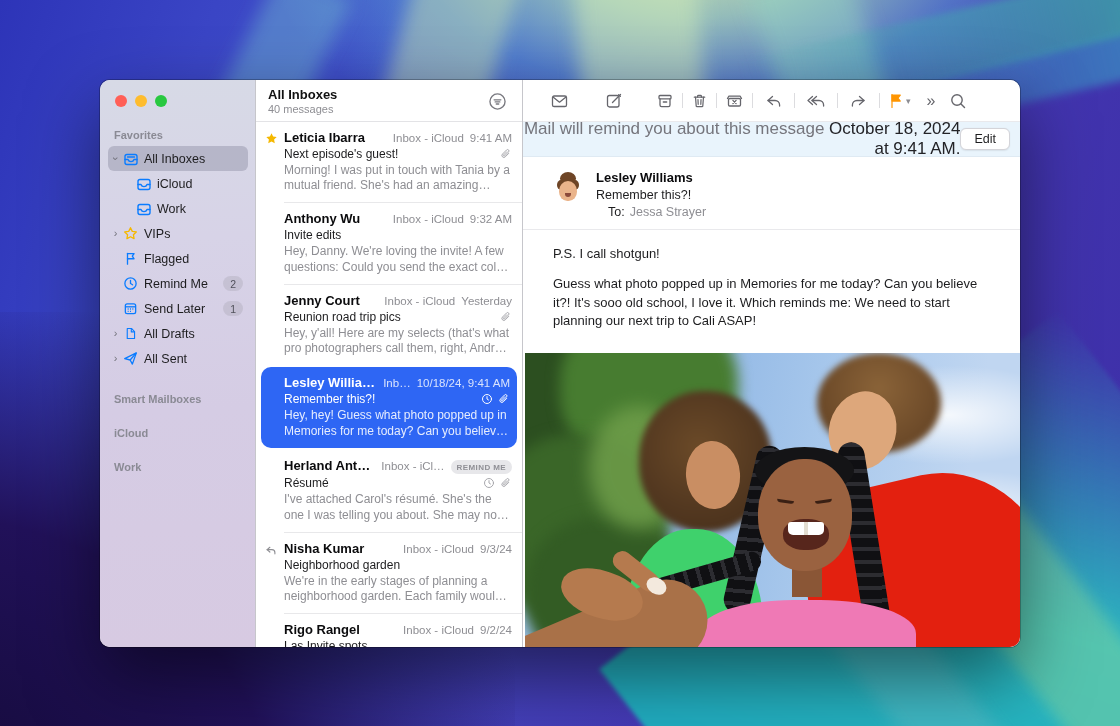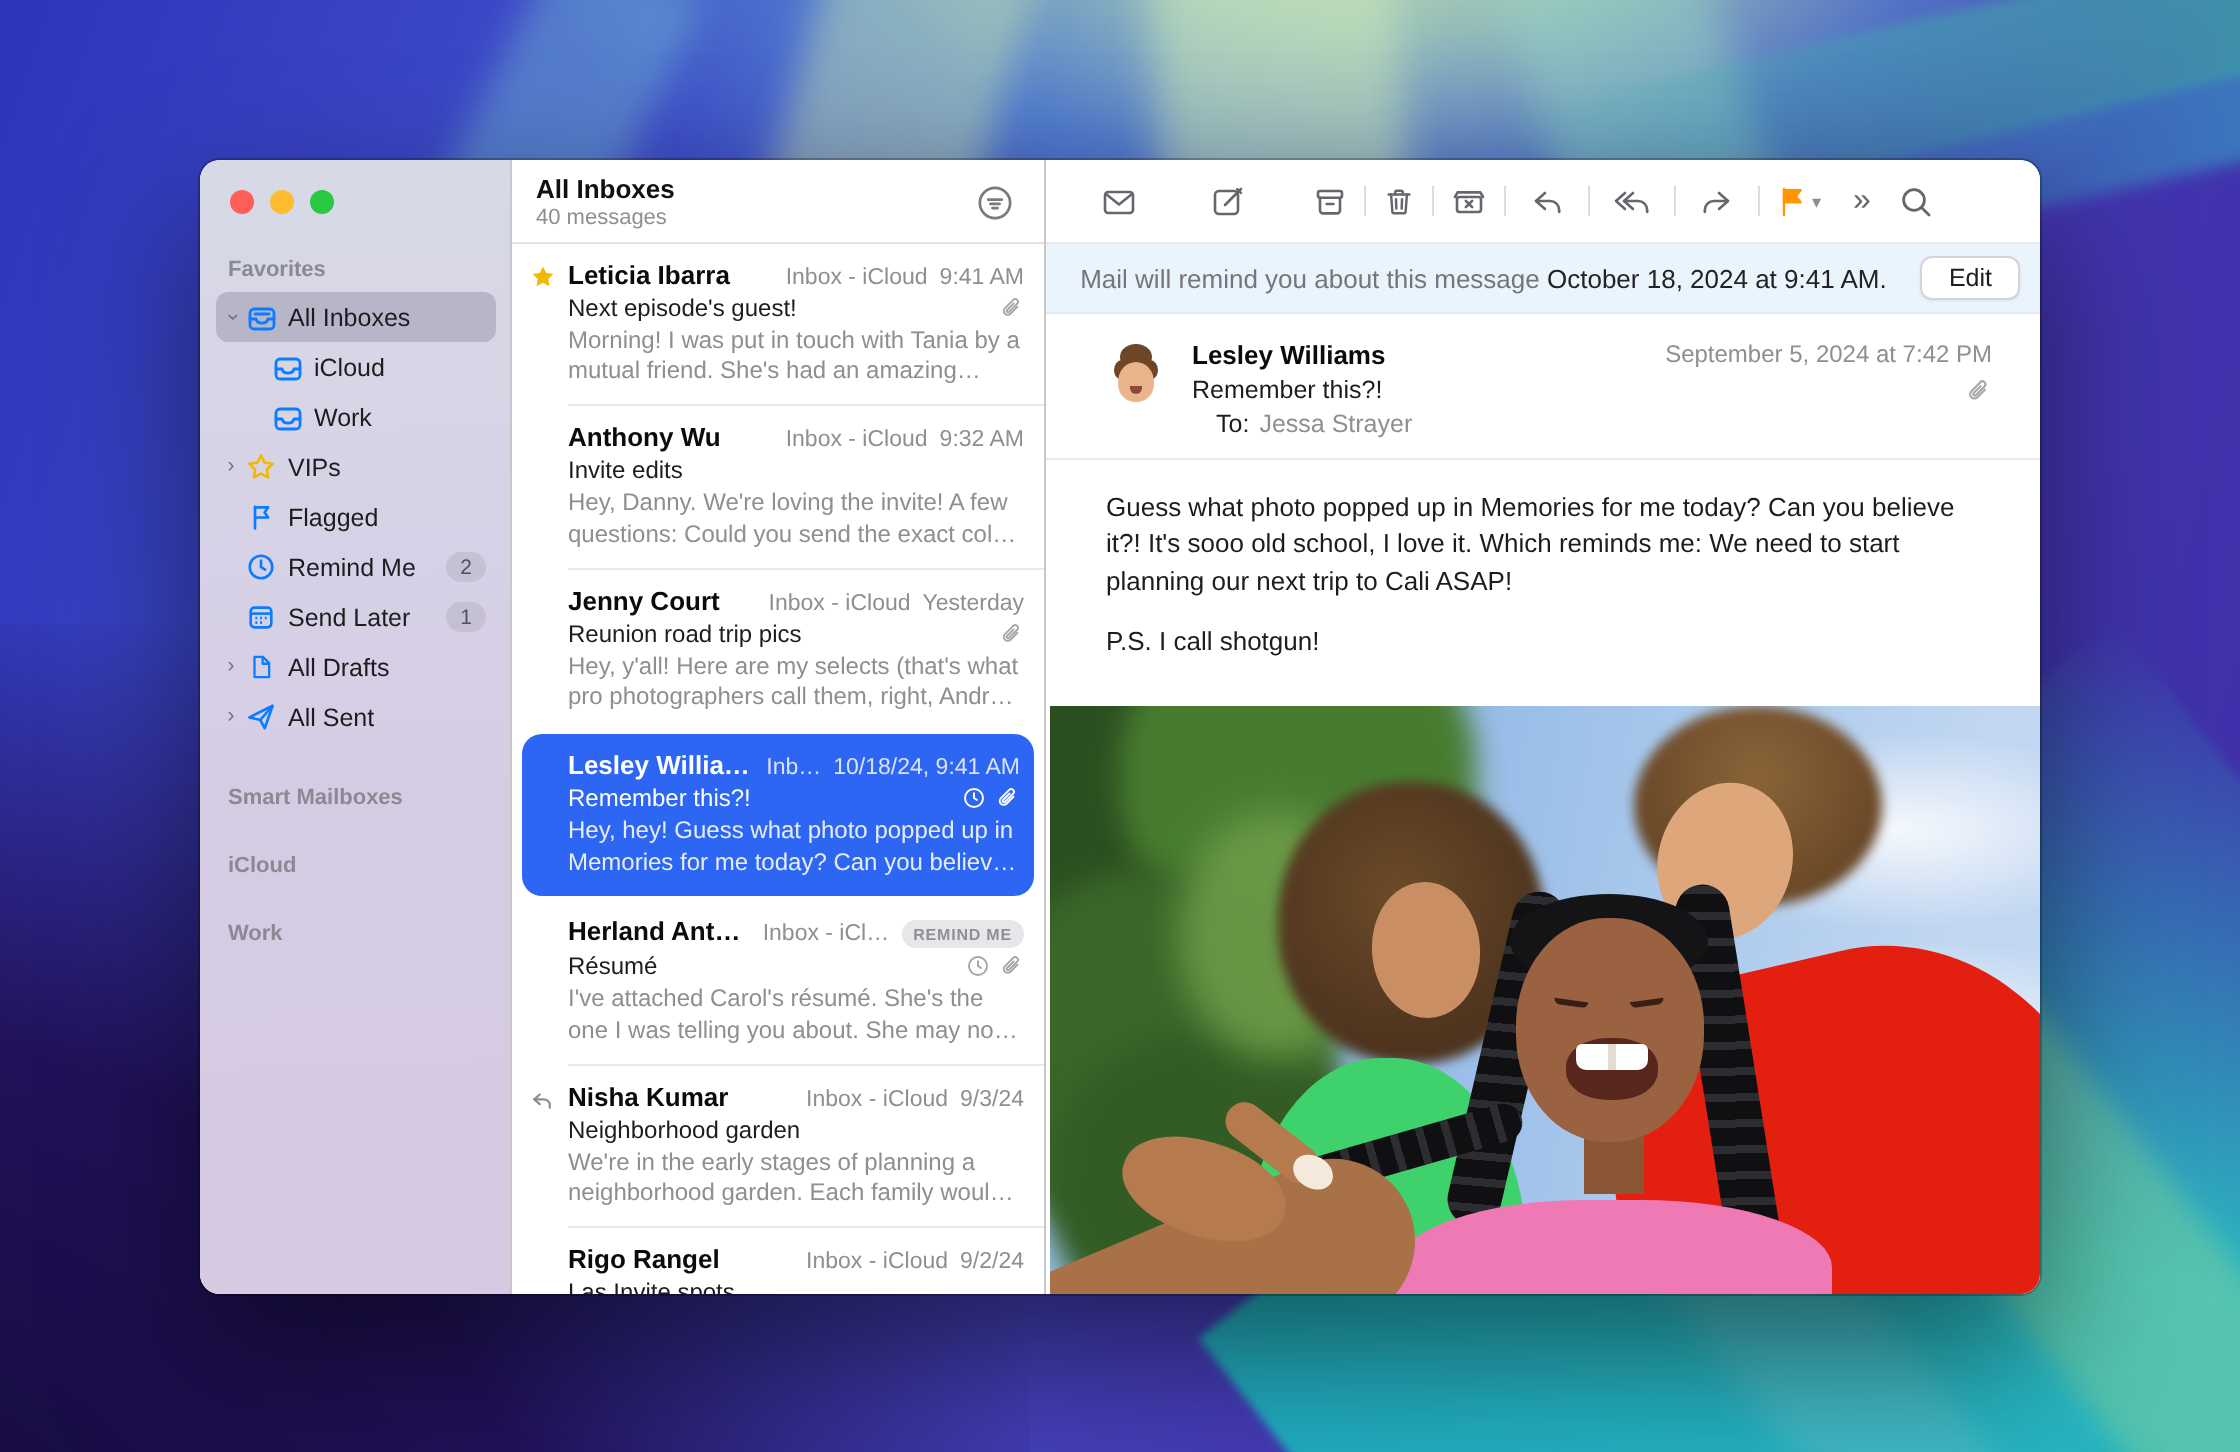--- a/index.html
+++ b/index.html
@@ -81,21 +81,21 @@
   .toolbar { height:42px; flex:none; display:flex; align-items:center; color:#66666c; padding:0 12px 0 16px; border-bottom:1px solid #e9e9ec; }
   .ticon { display:flex; align-items:center; justify-content:center; padding:0 11px; cursor:default; }
   .ticon.tight { padding:0 8px; }
   .tsep { width:1px; height:15px; background:#dcdcdf; }
   .tspace { width:14px; }
   .flag-group { display:flex; align-items:center; gap:2px; padding:0 8px; }
   .chev-sm { color:#8c8c92; font-size:9px; }
   .more-glyph { font-size:16px; color:#66666c; letter-spacing:-2px; }
 
   .banner { height:35px; flex:none; background:#e9f4fc; display:flex; align-items:center; border-bottom:1px solid #dfeaf3; }
-  .banner-text { flex:1; text-align:center; font-size:13px; color:#75757c; }
+  .banner-text { flex:1; text-align:right; font-size:17px; color:#75757c; }
   .banner-date { color:#232327; }
   .edit-btn { background:#fff; border:1px solid #d4d4d9; border-radius:6px; font-size:12.5px; padding:3px 13px; color:#1d1d1f; margin-right:10px; box-shadow:0 .5px 1.5px rgba(0,0,0,.08); cursor:default; }
 
   .msg-header { display:flex; padding:13px 24px 10px 30px; border-bottom:1px solid #e9e9ec; flex:none; }
   .avatar { width:30px; height:36px; position:relative; margin:2px 13px 0 0; flex:none; }
   .av-bun { position:absolute; left:7px; top:0; width:16px; height:13px; border-radius:50%; background:#6e4526; }
   .av-hairL { position:absolute; left:4px; top:8px; width:8px; height:10px; border-radius:50%; background:#6e4526; }
   .av-hairR { position:absolute; right:4px; top:8px; width:8px; height:10px; border-radius:50%; background:#6e4526; }
   .av-face { position:absolute; left:6px; top:9px; width:18px; height:20px; border-radius:50% 50% 46% 46%; background:#eab48b; }
   .av-smile { position:absolute; left:12px; top:21px; width:6px; height:4px; border-radius:0 0 6px 6px; background:#8c4a3a; }
@@ -546,33 +546,25 @@
           <div class="av-face"></div>
           <div class="av-smile"></div>
       </div>
       <div class="mh-left">
         <div class="mh-name">Lesley Williams</div>
         <div class="mh-subject">Remember this?!</div>
         <div class="mh-to">
           <span>To:</span><span class="mh-recipient">Jessa Strayer</span>
         </div>
       </div>
-      <div class="mh-right">
-        <div class="mh-date">September 5, 2024 at 7:42 PM</div>
-        <div class="mh-clip" style="display:flex; justify-content:flex-end;">
-          <svg width="13" height="13" viewBox="0 0 16 16" fill="none" stroke="currentColor" stroke-width="1.3" stroke-linecap="round">
-              <path d="M11.6 7.2L7 11.8a2.6 2.6 0 0 1-3.7-3.7l5.5-5.5a1.8 1.8 0 0 1 2.6 2.6L6 10.6a.9.9 0 0 1-1.3-1.3l4.3-4.3"></path>
-            </svg>
-        </div>
-      </div>
     </div>
 
     <div class="msg-body">
+      <p>P.S. I call shotgun!</p>
       <p>Guess what photo popped up in Memories for me today? Can you believe it?! It's sooo old school, I love it. Which reminds me: We need to start planning our next trip to Cali ASAP!</p>
-      <p>P.S. I call shotgun!</p>
     </div>
 
     <div class="photo">
       <div class="ph cloud1"></div>
       <div class="ph cloud2"></div>
       <div class="ph t1"></div>
       <div class="ph trunk"></div>
       <div class="ph t3"></div>
       <div class="ph t2"></div>
       <div class="ph t4"></div>

